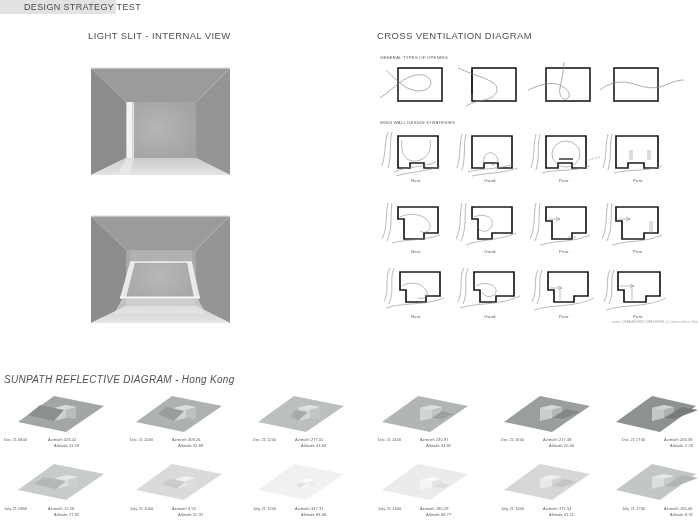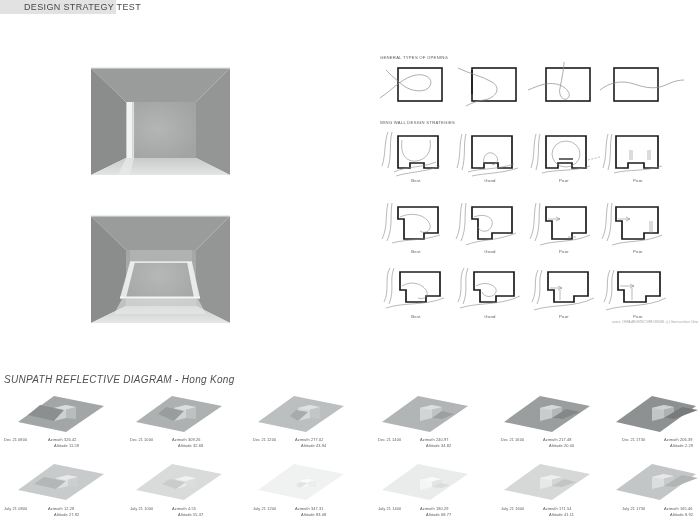--- a/index.html
+++ b/index.html
@@ -69,20 +69,21 @@
   }
 </style>
 </head>
 <body>
 
 <div class="board">
 
   <div class="titlebar"></div>
   <div class="board-title">DESIGN STRATEGY TEST</div>
 
+  <div class="sec-title" style="left:88px;top:30px;">LIGHT SLIT - INTERNAL VIEW</div>
 
   <div class="render" style="left:88px;top:62px;width:145px;height:118px;">
     <svg width="145" height="118" viewBox="0 0 145 118">
       <defs>
         <linearGradient id="flrA" x1="0" y1="0" x2="0" y2="1">
           <stop offset="0%" stop-color="#c9cbcb"></stop>
             <stop offset="100%" stop-color="#e3e4e4"></stop>
         </linearGradient>
         <radialGradient id="backA" cx="45%" cy="48%" r="62%">
           <stop offset="0%" stop-color="#b4b6b6"></stop>
@@ -132,20 +133,21 @@
       <rect x="42" y="51.4" width="62" height="1.4" fill="#f4f4f4"></rect>
 
       <polygon points="42,52 47,52 38,88 32,88" fill="#f0f1f1" opacity="0.9"></polygon>
       <polygon points="99,52 104,52 112,88 106,88" fill="#f0f1f1" opacity="0.9"></polygon>
       <rect x="32" y="86.5" width="80" height="2.2" fill="#f4f5f5"></rect>
       <polygon points="34,89 110,89 118,104 26,104" fill="#eceded" opacity="0.55"></polygon>
       <rect x="3" y="5.2" width="139" height="1.3" fill="#e8e8e8"></rect>
     </svg>
   </div>
 
+  <div class="sec-title" style="left:377px;top:30px;">CROSS VENTILATION DIAGRAM</div>
 
   <div class="sub-title" style="left:380px;top:55px;">GENERAL TYPES OF OPENING</div>
 
   <div class="vent-cell" style="left:378px;top:62px;">
     <svg width="72" height="45" viewBox="0 0 72 45">
       <rect x="20" y="6" width="44" height="33" fill="none" stroke="#1c1c1c" stroke-width="1.6"></rect>
       <path d="M2,36 C14,28 22,18 34,14 C46,10 56,16 52,24 C48,31 34,30 26,24 C18,18 12,12 8,8" fill="none" stroke="#8a8a8a" stroke-width="0.7"></path>
     </svg>
   </div>
   <div class="vent-cell" style="left:452px;top:62px;">

